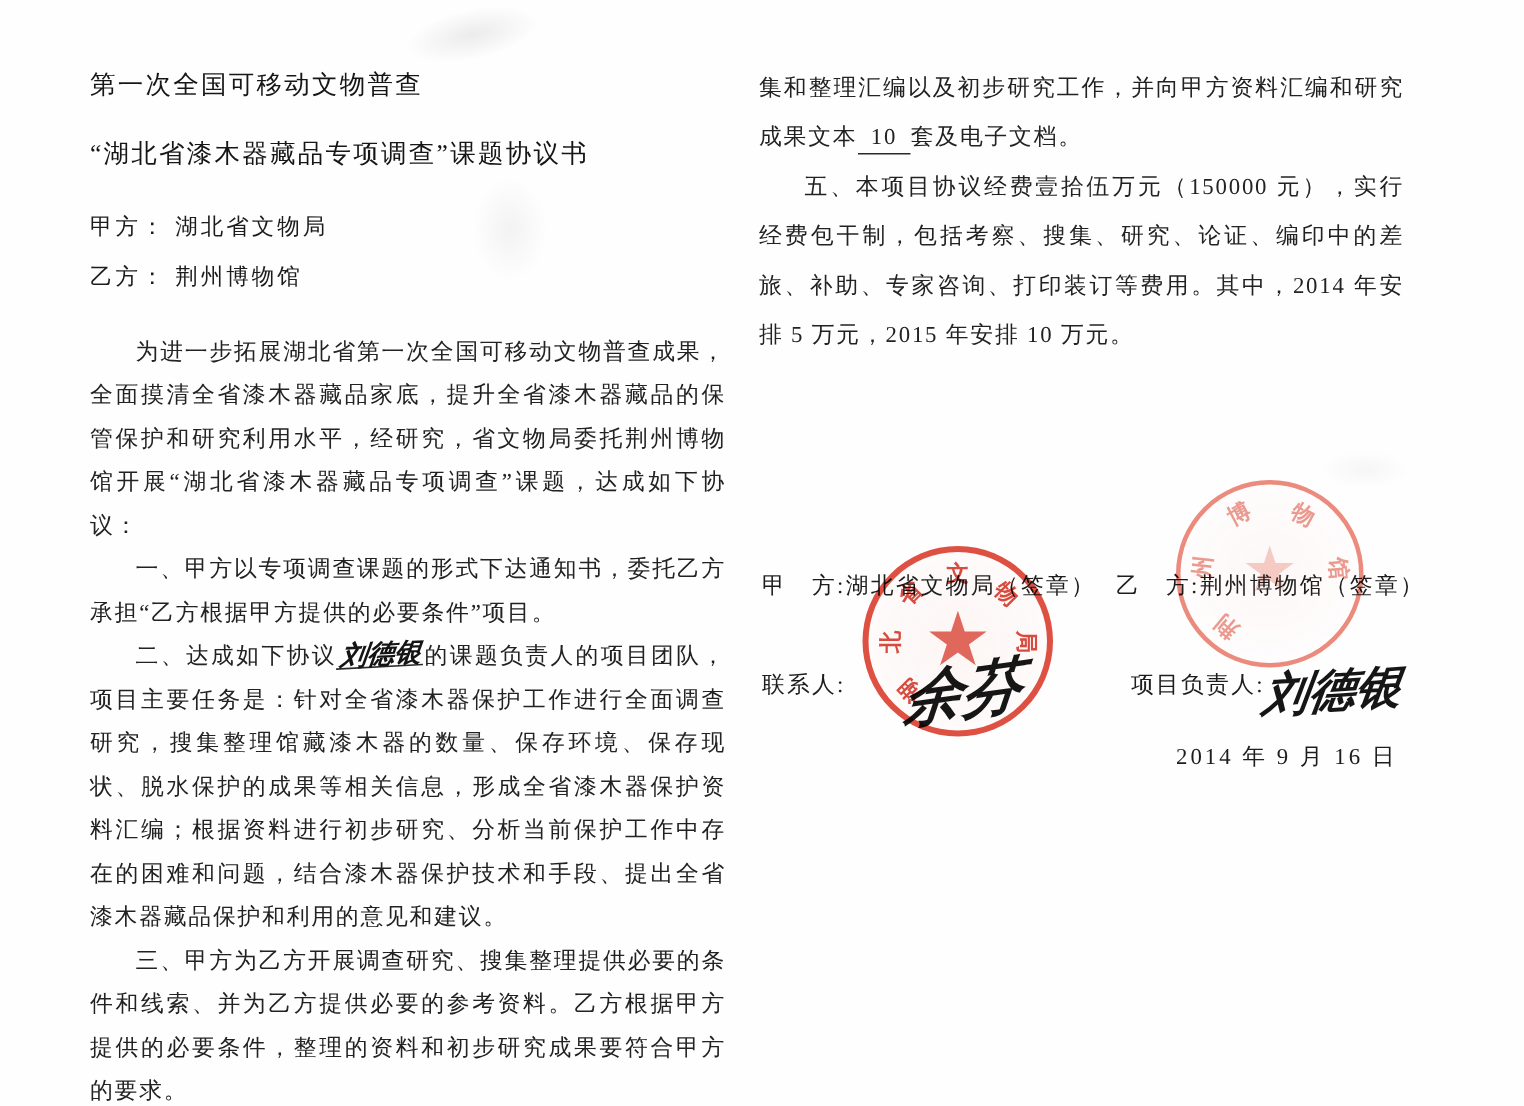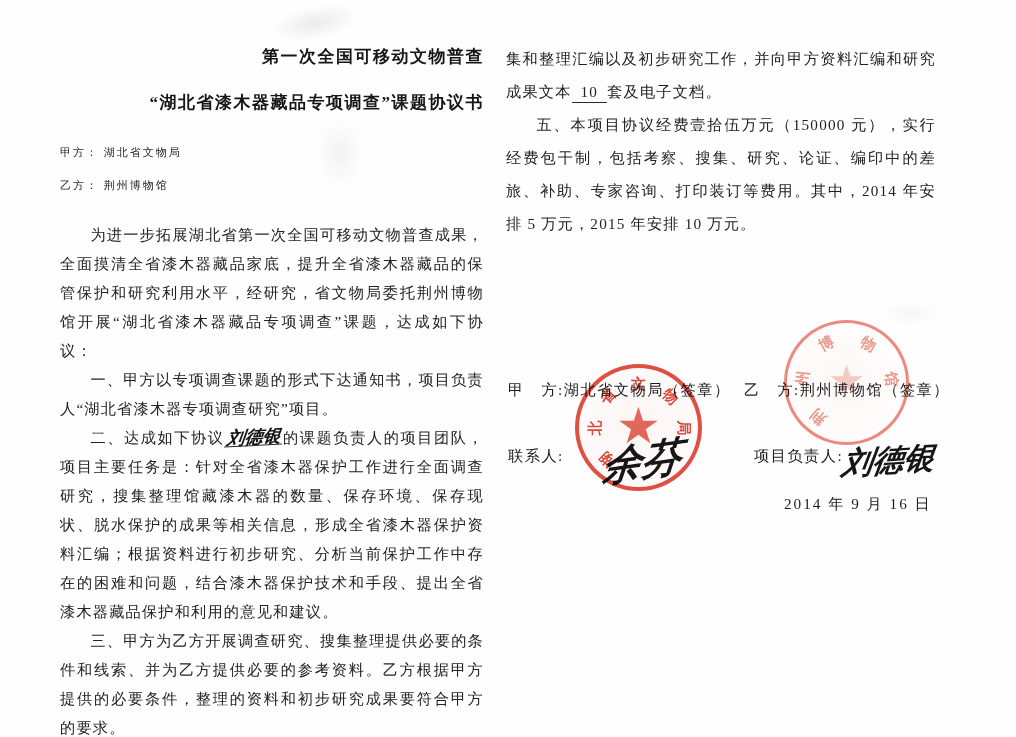--- a/index.html
+++ b/index.html
@@ -18,25 +18,25 @@
   .noise2{left:315px;top:118px;width:50px;height:70px;
     background:radial-gradient(ellipse at center,rgba(140,140,140,.10),rgba(140,140,140,0) 70%);}
   .noise3{left:880px;top:300px;width:60px;height:26px;
     background:radial-gradient(ellipse at center,rgba(150,150,150,.08),rgba(150,150,150,0) 70%);}
 
   .page{position:absolute;}
   .page-left{left:60px;top:46px;width:424px;}
   .page-right{left:506px;top:42px;width:430px;height:650px;}
 
   .title{
-    text-align:right;font-weight:bold;font-size:17px;letter-spacing:1.5px;
+    text-align:left;font-weight:normal;font-size:17px;letter-spacing:1.5px;
     margin:0 0 24px 0;line-height:22px;color:#161616;
   }
   .title2{margin-bottom:30px;}
-  .party{font-size:11px;letter-spacing:2px;margin:0 0 16px 0;line-height:17px;font-family:Liberation Serif, serif;}
+  .party{font-size:15px;letter-spacing:2px;margin:0 0 16px 0;line-height:17px;font-family:Liberation Serif, serif;}
 
   .bodytext{
     font-size:15.2px;line-height:29px;letter-spacing:1.2px;
     text-align:justify;text-justify:inter-character;
     margin:0;color:#222;
   }
   .page-left .bodytext{margin-top:26px;}
   .page-left .bodytext + .bodytext{margin-top:0;}
   .indent{text-indent:2em;}
   .page-right .bodytext{line-height:33px;margin-top:0;}
@@ -103,21 +103,21 @@
   <div class="noise noise3"></div>
 
   <div class="page page-left">
     <p class="title">第一次全国可移动文物普查</p>
     <p class="title title2">“湖北省漆木器藏品专项调查”课题协议书</p>
 
     <p class="party">甲方： 湖北省文物局</p>
     <p class="party">乙方： 荆州博物馆</p>
 
     <p class="bodytext indent">为进一步拓展湖北省第一次全国可移动文物普查成果，全面摸清全省漆木器藏品家底，提升全省漆木器藏品的保管保护和研究利用水平，经研究，省文物局委托荆州博物馆开展“湖北省漆木器藏品专项调查”课题，达成如下协议：</p>
-    <p class="bodytext indent">一、甲方以专项调查课题的形式下达通知书，项目负责人“湖北省漆木器专项调查研究”项目。</p>
+    <p class="bodytext indent">一、甲方以专项调查课题的形式下达通知书，委托乙方承担“乙方根据甲方提供的必要条件”项目。</p>
     <p class="bodytext indent"><span>二、达成如下协议</span><span class="hand-inline">刘德银</span><span>的课题负责人的项目团队，项目主要任务是：针对全省漆木器保护工作进行全面调查研究，搜集整理馆藏漆木器的数量、保存环境、保存现状、脱水保护的成果等相关信息，形成全省漆木器保护资料汇编；根据资料进行初步研究、分析当前保护工作中存在的困难和问题，结合漆木器保护技术和手段、提出全省漆木器藏品保护和利用的意见和建议。</span></p>
     <p class="bodytext indent">三、甲方为乙方开展调查研究、搜集整理提供必要的条件和线索、并为乙方提供必要的参考资料。乙方根据甲方提供的必要条件，整理的资料和初步研究成果要符合甲方的要求。</p>
 
   </div>
 
   <div class="page page-right">
     <p class="bodytext"><span>集和整理汇编以及初步研究工作，并向甲方资料汇编和研究成果文本</span><span class="blank">10</span><span>套及电子文档。</span></p>
     <p class="bodytext indent">五、本项目协议经费壹拾伍万元（150000 元），实行经费包干制，包括考察、搜集、研究、论证、编印中的差旅、补助、专家咨询、打印装订等费用。其中，2014 年安排 5 万元，2015 年安排 10 万元。</p>
 
     <div class="signarea">

